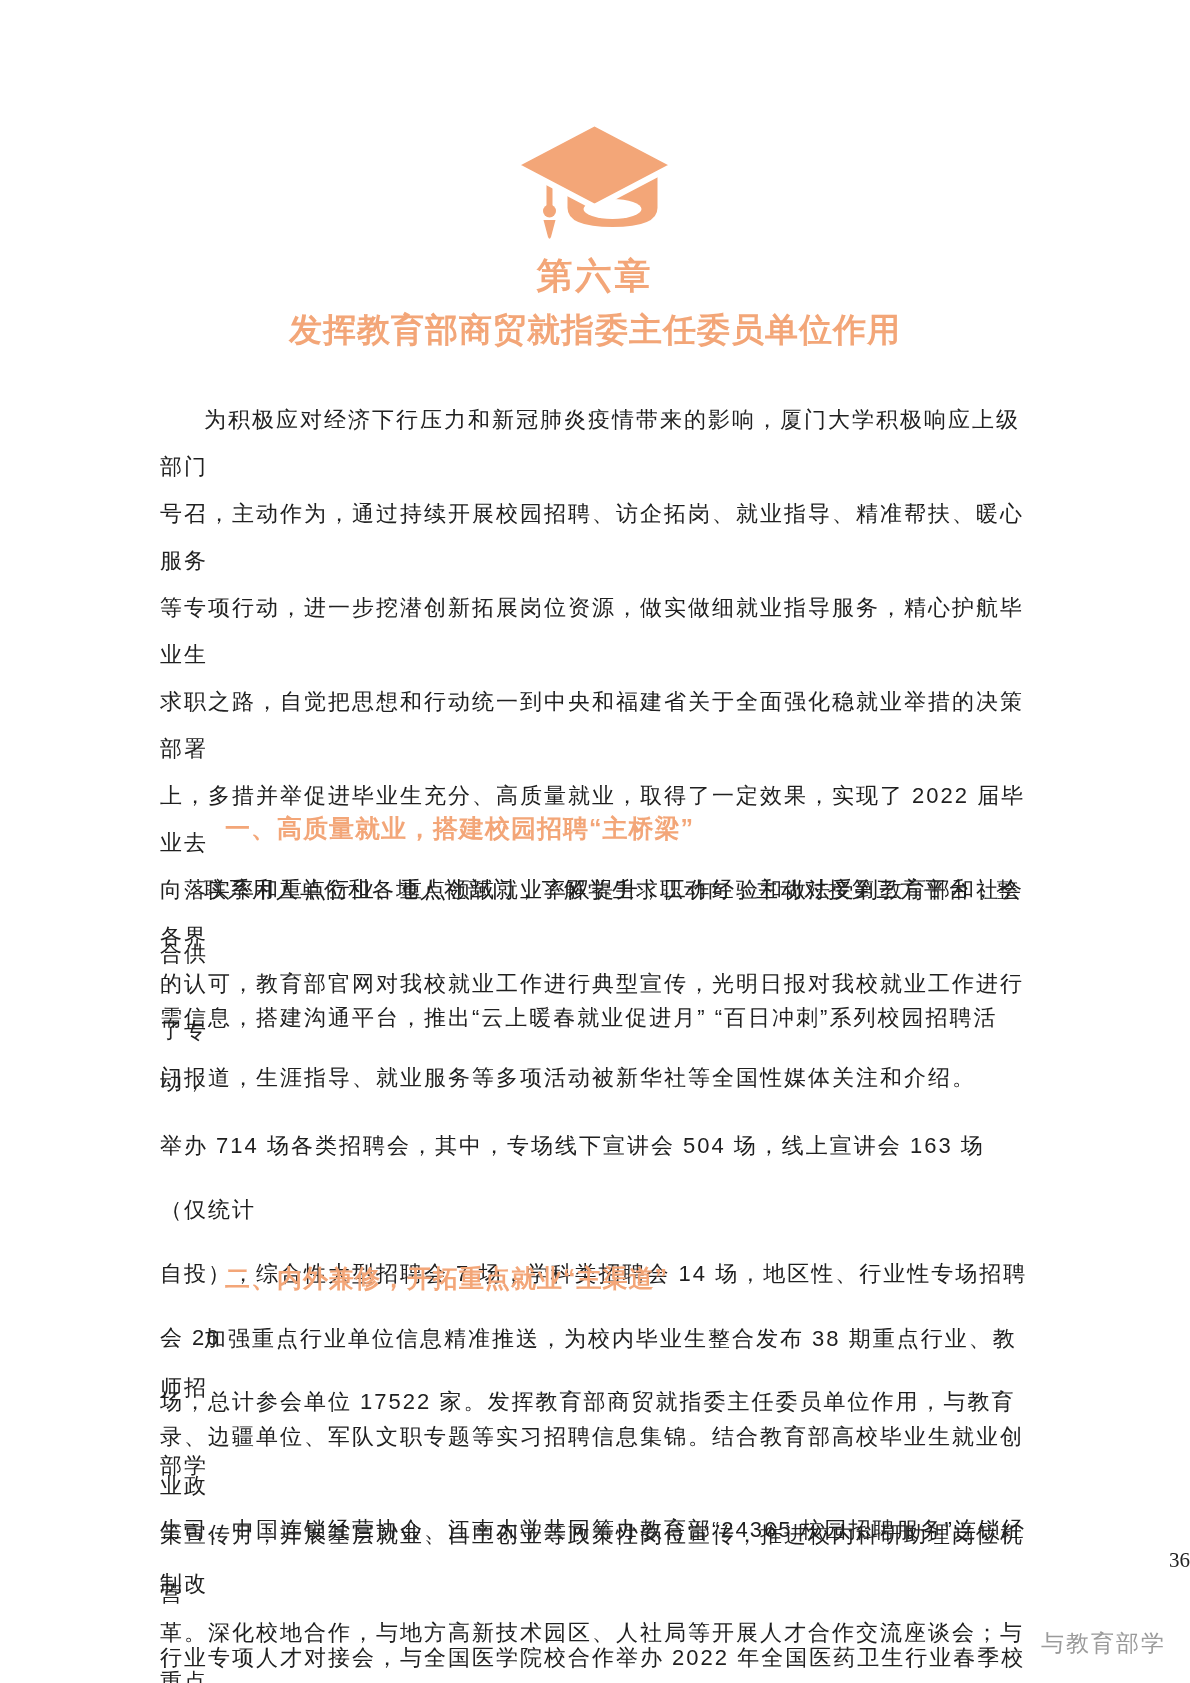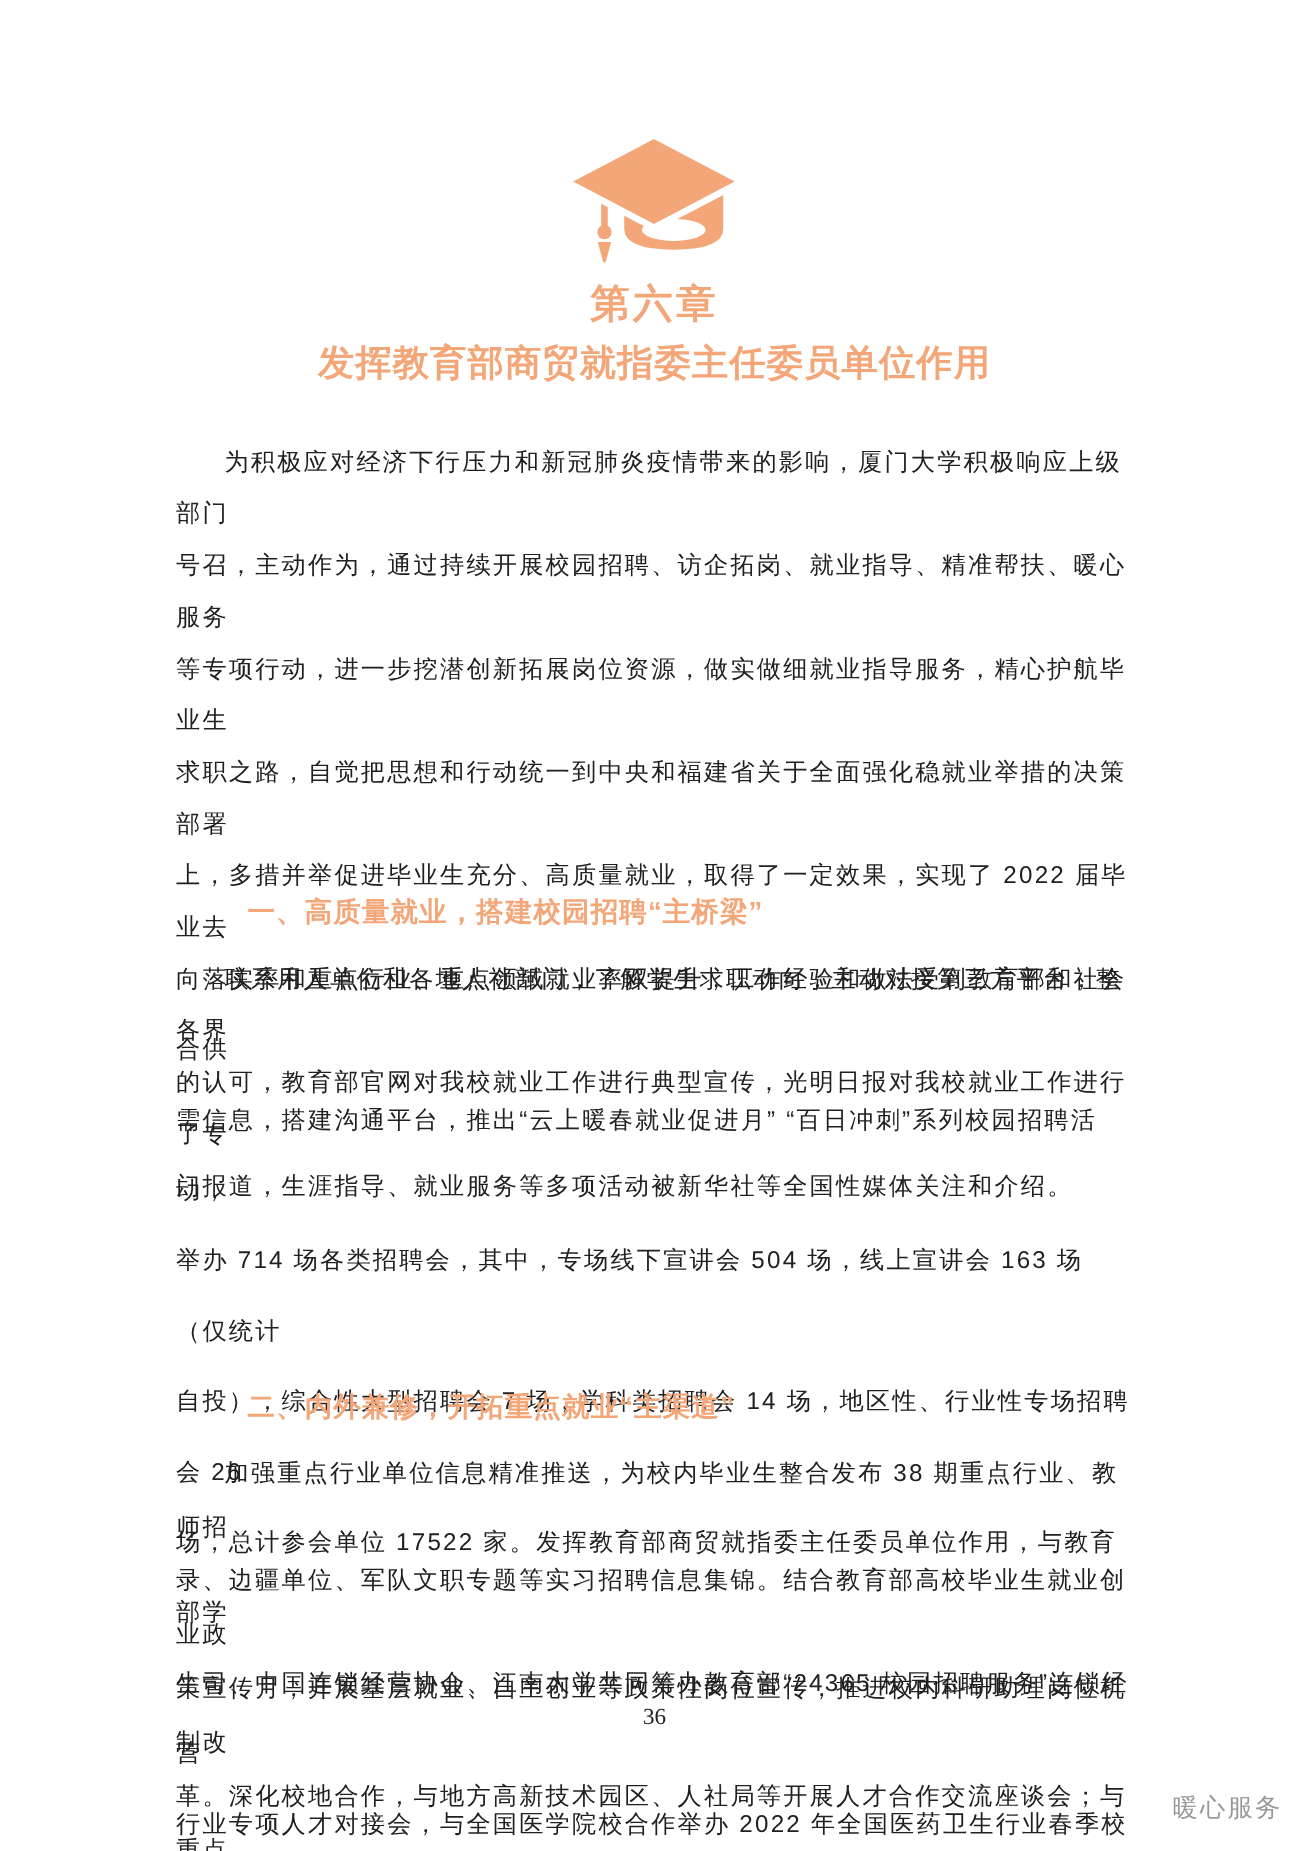--- a/index.html
+++ b/index.html
@@ -69,21 +69,21 @@
     text-indent: 2.6em;
     color: var(--accent);
   }
   .heading-1 { top: 812px; }
   .heading-2 { top: 1262px; }
   .page-number {
     position: absolute;
     top: 1548px;
     left: 0;
     width: 100%;
-    text-align: center;
+    text-align: right;
     font-family: "Liberation Serif", serif;
     font-size: 21px;
     color: #222222;
   }
   .watermark {
     position: absolute;
     top: 1628px;
     right: 24px;
     font-size: 23px;
     letter-spacing: 2px;
@@ -137,15 +137,15 @@
 
   <h2 class="section-heading heading-2">二、内外兼修，开拓重点就业“主渠道”</h2>
 
   <p class="para para-3">加强重点行业单位信息精准推送，为校内毕业生整合发布 38 期重点行业、教师招
 录、边疆单位、军队文职专题等实习招聘信息集锦。结合教育部高校毕业生就业创业政
 策宣传月，开展基层就业、自主创业等政策性岗位宣传，推进校内科研助理岗位机制改
 革。深化校地合作，与地方高新技术园区、人社局等开展人才合作交流座谈会；与重点</p>
 
   <div class="page-number">36</div>
 
-  <div class="watermark">暖心服务</div>
+  <div class="watermark">与教育部学</div>
 
 </div>
 
 </body></html>

